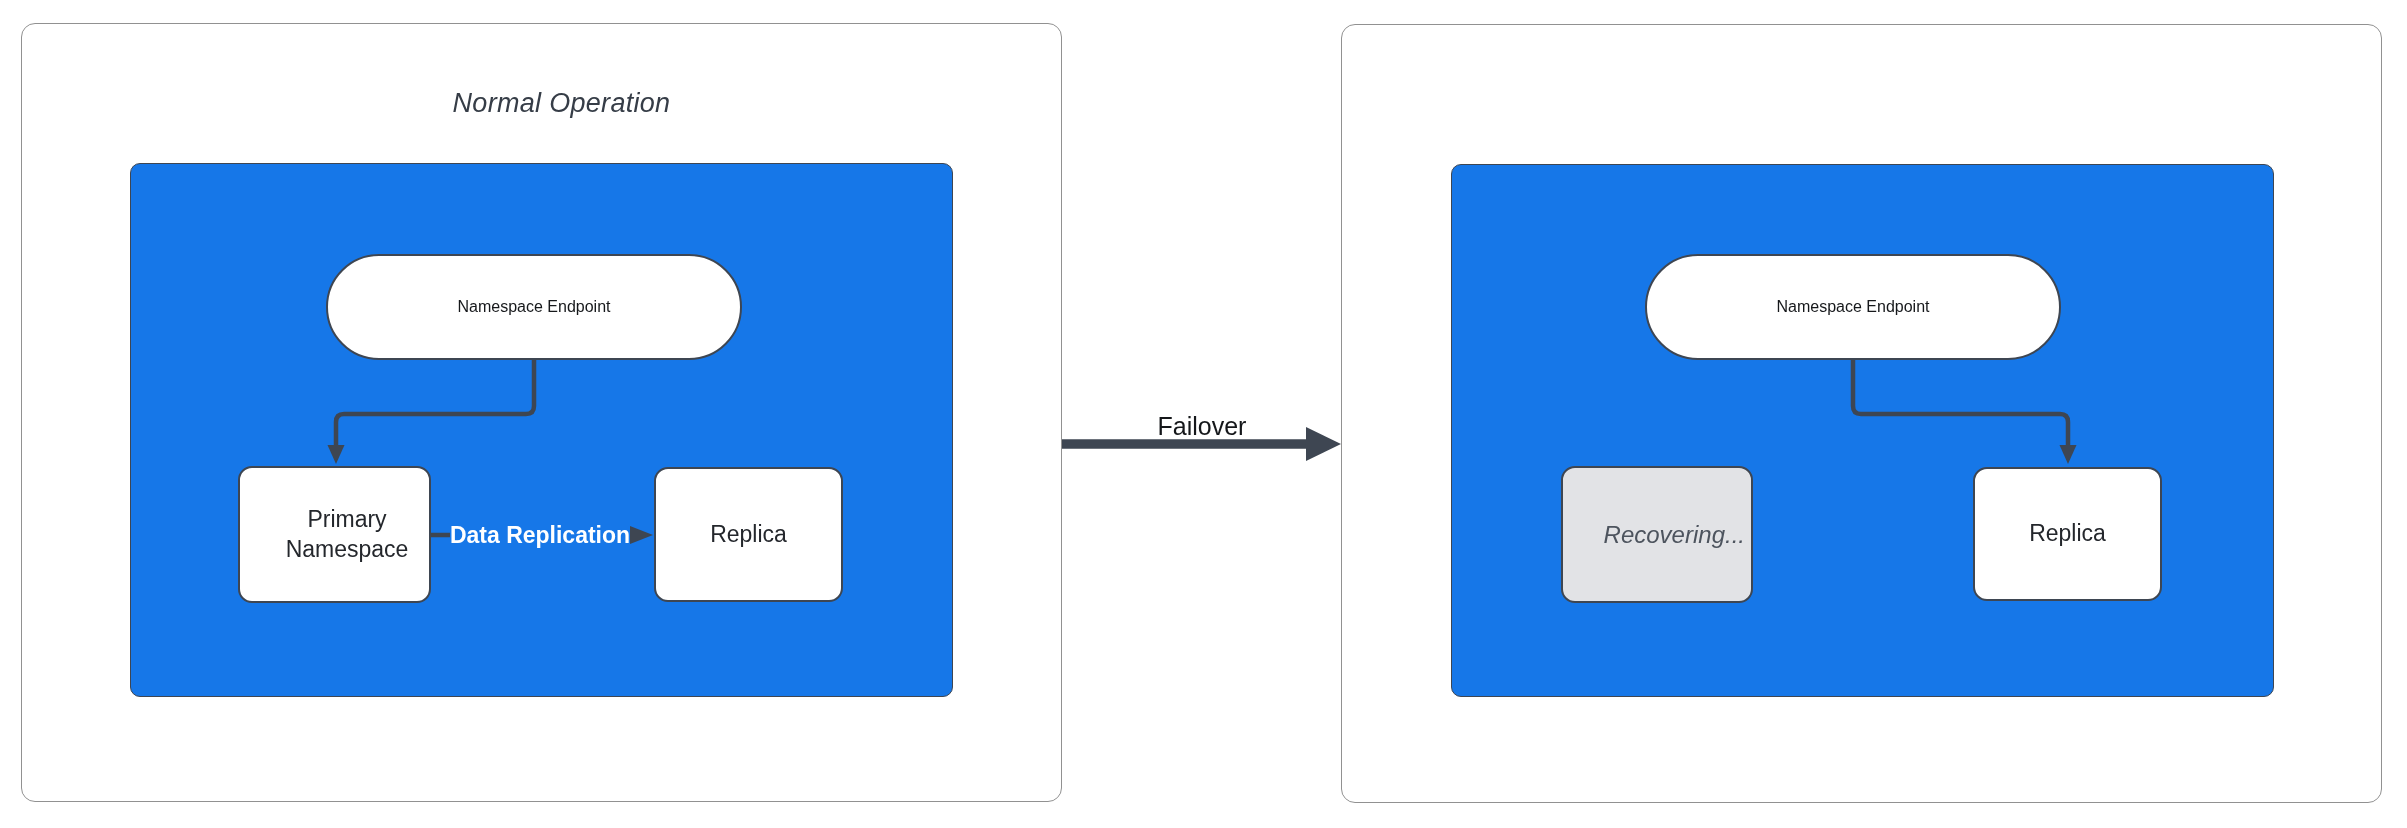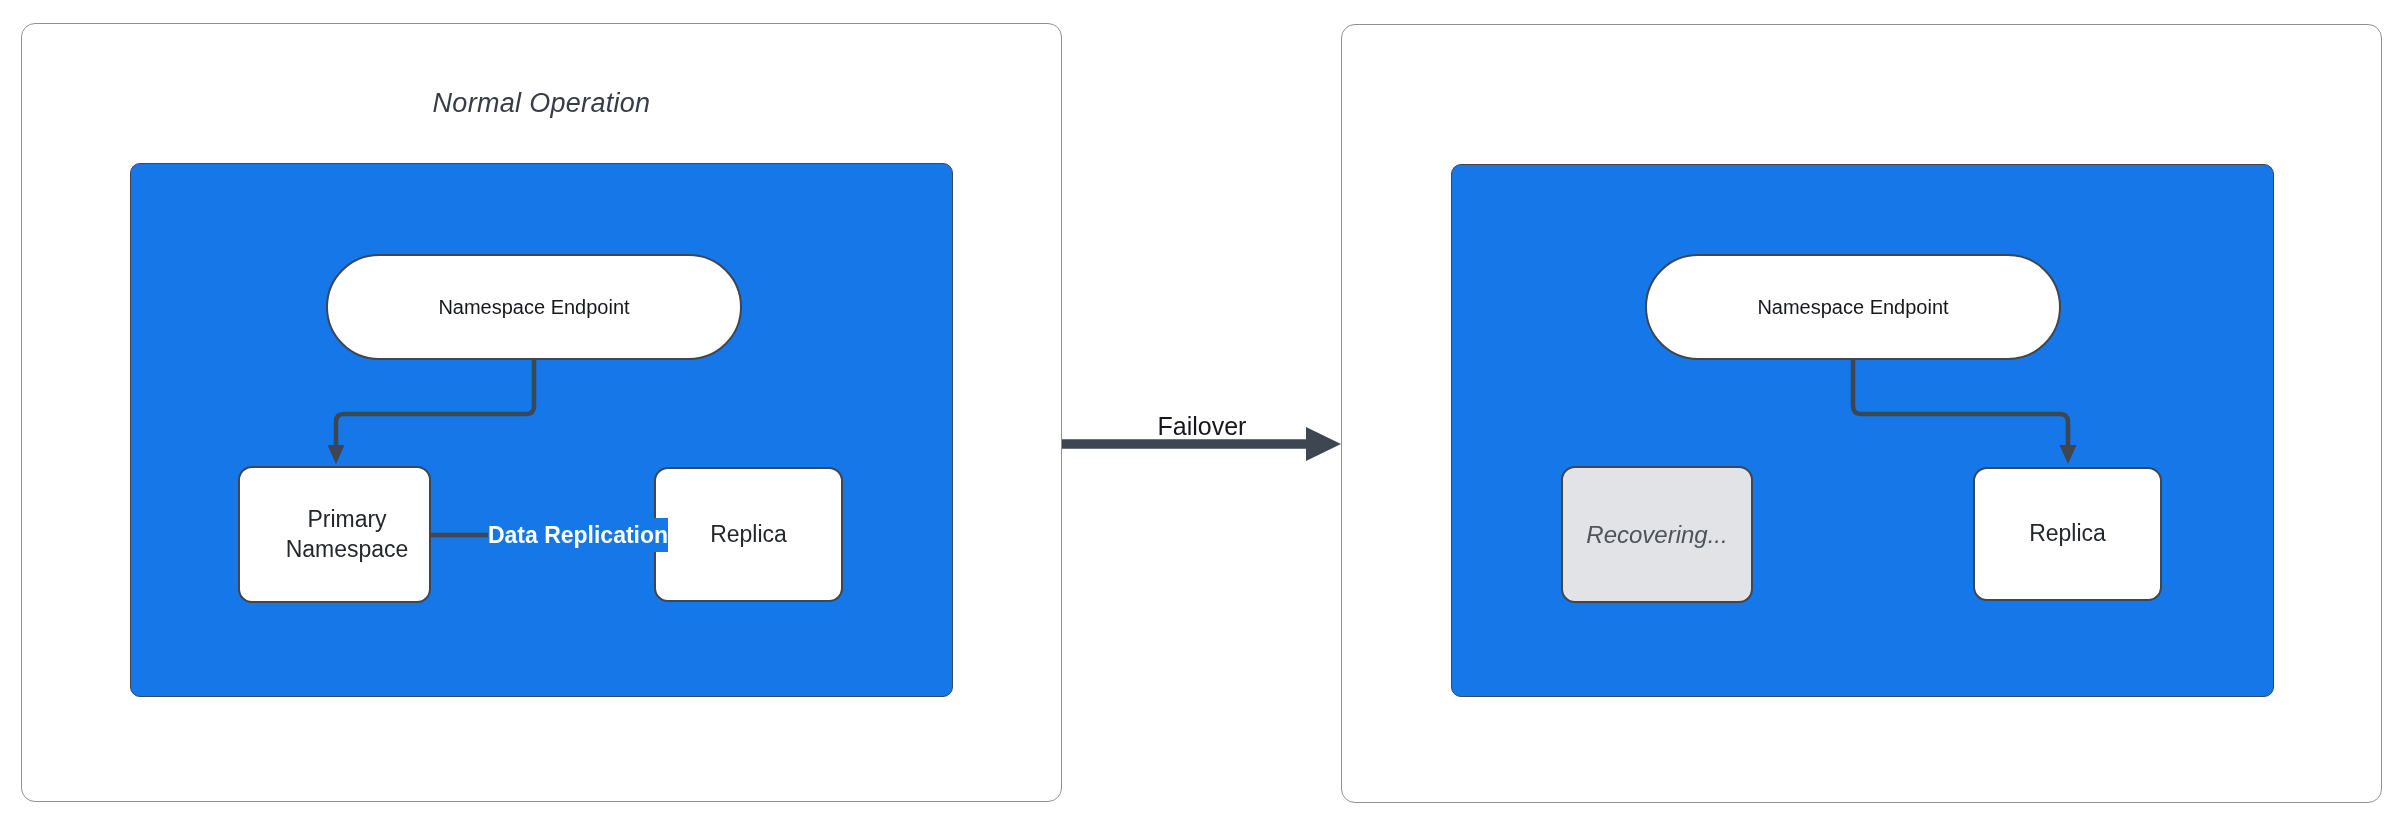--- a/index.html
+++ b/index.html
@@ -27,24 +27,24 @@
   .bluebox{
     position:absolute;background:var(--container-blue);
     border:1px solid var(--node-border);border-radius:10px;box-sizing:border-box;
   }
   .node{
     position:absolute;background:#ffffff;border:2.5px solid var(--node-border);
     border-radius:14px;box-sizing:border-box;display:flex;align-items:center;
     justify-content:center;text-align:center;font-size:23px;color:#24272c;
     line-height:1.3;padding:6px;
   }
-  .pill{border-radius:60px;font-size:20px;color:#16181b;}
+  .pill{border-radius:60px;font-size:16px;color:#16181b;}
   .recovering{
     background:var(--recovering-fill);color:var(--recovering-text);
-    font-style:italic;font-size:24px;
+    font-style:italic;font-size:24px;justify-content:flex-end;
   }
   .overlay{position:absolute;left:0;top:0;pointer-events:none;}
   .edge{stroke:var(--edge-dark);stroke-width:4.5;fill:none;}
   .edge-thick{stroke:var(--edge-dark);stroke-width:9.5;fill:none;}
   .arrowhead{fill:var(--edge-dark);stroke:none;}
   .edge-label{
     position:absolute;display:flex;align-items:center;justify-content:center;
     background:var(--container-blue);color:#ffffff;font-weight:700;font-size:23px;
     white-space:nowrap;
   }
@@ -53,21 +53,21 @@
   }
 </style>
 </head>
 <body>
 
 <div class="canvas">
 
   <section class="panel" style="left:21px;top:23px;width:1041px;height:779px;"></section>
   <section class="panel" style="left:1341px;top:24px;width:1041px;height:779px;"></section>
 
-  <div class="panel-title" style="left:21px;top:88px;width:1041px;">Normal Operation</div>
+  <div class="panel-title" style="left:21px;top:88px;width:1041px;padding-left:20px;">Normal Operation</div>
 
   <div class="bluebox" style="left:130px;top:163px;width:823px;height:534px;"></div>
   <div class="bluebox" style="left:1451px;top:164px;width:823px;height:533px;"></div>
 
   <svg class="overlay" width="2407" height="828" viewBox="0 0 2407 828">
 
     <path class="edge" d="M534,360 V406 Q534,414 526,414 H344 Q336,414 336,422 V445"></path>
     <polygon class="arrowhead" points="327.5,445 344.5,445 336,464"></polygon>
 
     <path class="edge" d="M431,535 H632"></path>
@@ -93,16 +93,16 @@
   <div class="node pill" style="left:1645px;top:254px;width:416px;height:106px;">
     <span>Namespace Endpoint</span>
   </div>
   <div class="node recovering" style="left:1561px;top:466px;width:192px;height:137px;">
     <span>Recovering...</span>
   </div>
   <div class="node" style="left:1973px;top:467px;width:189px;height:134px;">
     <span>Replica</span>
   </div>
 
-  <div class="edge-label" style="left:450px;top:518px;width:180px;height:34px;margin-left:38px;">Data Replication</div>
+  <div class="edge-label" style="left:450px;top:518px;width:180px;height:34px;">Data Replication</div>
   <div class="transition-label" style="left:1082px;top:412px;width:240px;">Failover</div>
 
 </div>
 
 </body></html>

